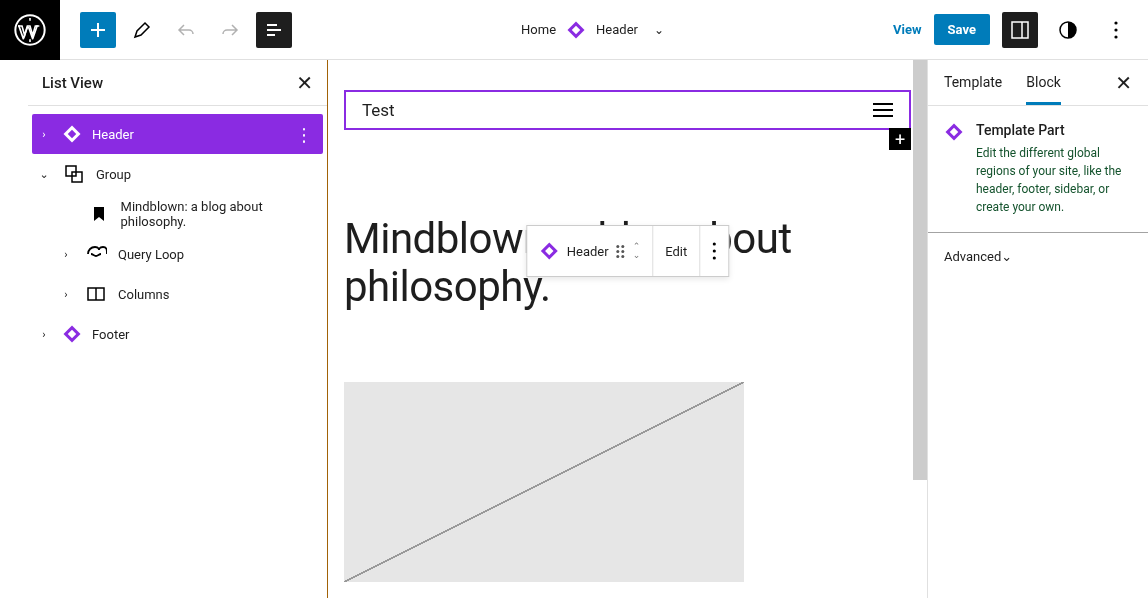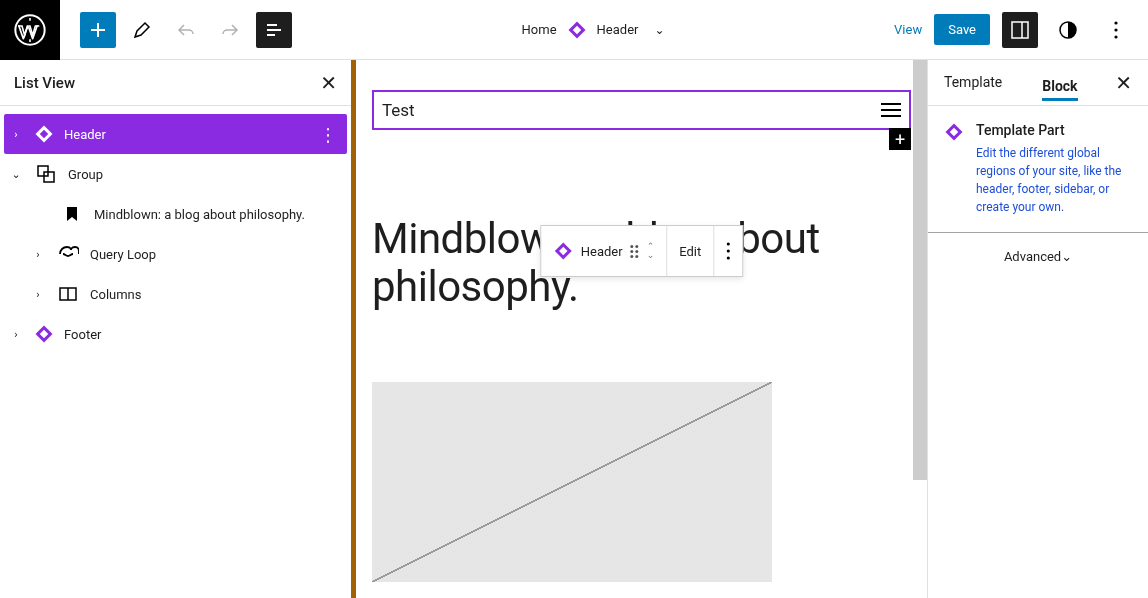--- a/index.html
+++ b/index.html
@@ -9,65 +9,65 @@
 .wp-logo { width: 60px; height: 60px; background: #000; display: flex; align-items: center; justify-content: center; }
 .wp-logo svg { width: 32px; height: 32px; }
 .toolbar-left { display: flex; align-items: center; gap: 8px; padding-left: 20px; }
 .add-btn { width: 36px; height: 36px; background: #007cba; color: #fff; border-radius: 2px; display: flex; align-items: center; justify-content: center; cursor: pointer; }
 .icon-btn { width: 36px; height: 36px; display: flex; align-items: center; justify-content: center; cursor: pointer; border-radius: 2px; }
 .icon-btn.disabled { opacity: 0.3; }
 .icon-btn.dark { background: #1e1e1e; color: #fff; }
 .toolbar-center { flex: 1; display: flex; align-items: center; justify-content: center; gap: 10px; }
 .diamond-icon { width: 20px; height: 20px; display: inline-flex; align-items: center; justify-content: center; }
 .diamond-icon svg { width: 20px; height: 20px; }
-.toolbar-right { display: flex; align-items: center; gap: 12px; padding-right: 14px; }
+.toolbar-right { display: flex; align-items: center; gap: 12px; padding-right: 14px; font-weight: bold; }
 .link-btn { color: #007cba; cursor: pointer; font-size: 13px; }
 .save-btn { background: #007cba; color: #fff; padding: 8px 14px; border-radius: 2px; cursor: pointer; font-size: 13px; }
 
 .main { display: flex; height: 538px; }
-.list-panel { width: 356px; border-right: 5px solid #a16207; }
+.list-panel { width: 328px; border-right: 1px solid #a16207; padding-left: 28px; }
 .list-header { height: 46px; display: flex; align-items: center; justify-content: space-between; padding: 0 14px; border-bottom: 1px solid #e0e0e0; }
 .list-header h3 { font-size: 15px; font-weight: 500; }
 .close-x { font-size: 20px; cursor: pointer; font-weight: 300; }
 .tree { padding: 8px 0 0 0; }
 .tree-row { display: flex; align-items: center; height: 40px; padding: 0 8px; cursor: pointer; gap: 10px; }
 .tree-row.selected { background: #8a2be2; color: #fff; border-radius: 2px; margin: 0 4px; padding: 0 4px; }
 .chev { width: 16px; text-align: center; font-size: 11px; }
 .tree-icon { width: 24px; height: 24px; display: flex; align-items: center; justify-content: center; }
 .tree-label { font-size: 13px; }
 .dots-v { margin-left: auto; font-size: 18px; padding-right: 6px; }
 .indent-1 { padding-left: 30px; }
 .indent-2 { padding-left: 60px; }
 
 .canvas { flex: 1; background: #fff; position: relative; padding: 30px 16px 0 16px; overflow: hidden; }
 .scrollbar { position: absolute; right: 0; top: 0; width: 14px; height: 420px; background: #ccc; border-radius: 0; }
-.header-block { border: 2px solid #8a2be2; padding: 8px 8px; display: flex; align-items: center; justify-content: space-between; position: relative; }
+.header-block { border: 2px solid #8a2be2; padding: 8px 16px; display: flex; align-items: center; justify-content: space-between; position: relative; }
 .header-block .txt { font-size: 17px; }
 .hamburger { display: flex; flex-direction: column; gap: 4px; }
 .hamburger span { width: 20px; height: 2px; background: #000; }
 .add-child { position: absolute; right: -2px; bottom: -22px; width: 22px; height: 22px; background: #000; color: #fff; display: flex; align-items: center; justify-content: center; font-size: 18px; cursor: pointer; }
 .floating-toolbar { position: absolute; top: 165px; left: 50%; transform: translateX(-50%); background: #fff; border: 1px solid #ccc; display: flex; align-items: center; height: 52px; box-shadow: 0 2px 6px rgba(0,0,0,0.1); }
 .ft-cell { padding: 0 12px; height: 100%; display: flex; align-items: center; gap: 8px; border-right: 1px solid #ddd; }
 .ft-cell:last-child { border-right: none; }
 .drag-handle { display: grid; grid-template-columns: repeat(2, 3px); grid-template-rows: repeat(3, 3px); gap: 2px; }
 .drag-handle span { width: 3px; height: 3px; background: #555; border-radius: 50%; }
 .updown { display: flex; flex-direction: column; gap: 0; font-size: 9px; color: #777; line-height: 1; }
 .heading-text { font-size: 42px; font-weight: 400; margin-top: 85px; line-height: 1.15; letter-spacing: -0.5px; }
 .img-placeholder { margin-top: 70px; width: 400px; height: 200px; background: #e6e6e6; position: relative; }
 .img-placeholder::before { content: ""; position: absolute; top: 0; left: 0; right: 0; bottom: 0; background: linear-gradient(to bottom right, transparent 49.7%, #999 49.7%, #999 50.3%, transparent 50.3%); }
 
 .right-panel { width: 221px; border-left: 1px solid #e0e0e0; }
 .rp-tabs { height: 46px; display: flex; align-items: center; padding: 0 16px; gap: 24px; border-bottom: 1px solid #e0e0e0; position: relative; }
 .rp-tab { font-size: 14px; cursor: pointer; padding-bottom: 2px; }
-.rp-tab.active { font-weight: 700; border-bottom: 3px solid #007cba; padding-bottom: 4px; margin-bottom: -14px; margin-left: 16px; }
+.rp-tab.active { font-weight: 400; border-bottom: 3px solid #007cba; padding-bottom: 12px; margin-bottom: -14px; }
 .rp-close { margin-left: auto; font-size: 20px; cursor: pointer; font-weight: 300; }
 .rp-section { padding: 16px; display: flex; gap: 12px; border-bottom: 1px solid #a3a3a3; }
 .rp-section h4 { font-size: 14px; font-weight: 500; margin-bottom: 6px; }
-.rp-section p { font-size: 12px; color: #1d4ed8; line-height: 1.5; }
-.rp-adv { padding: 16px; display: flex; justify-content: center; align-items: center; cursor: pointer; }
+.rp-section p { font-size: 12px; color: #14532d; line-height: 1.5; }
+.rp-adv { padding: 16px; display: flex; justify-content: flex-start; align-items: center; cursor: pointer; }
 
 svg { display: block; }
 </style>
 </head>
 <body>
 
 <div class="topbar">
   <div class="wp-logo">
     <svg viewBox="0 0 24 24">
         <circle cx="12" cy="12" r="11" fill="none" stroke="#fff" stroke-width="1.5"></circle>

